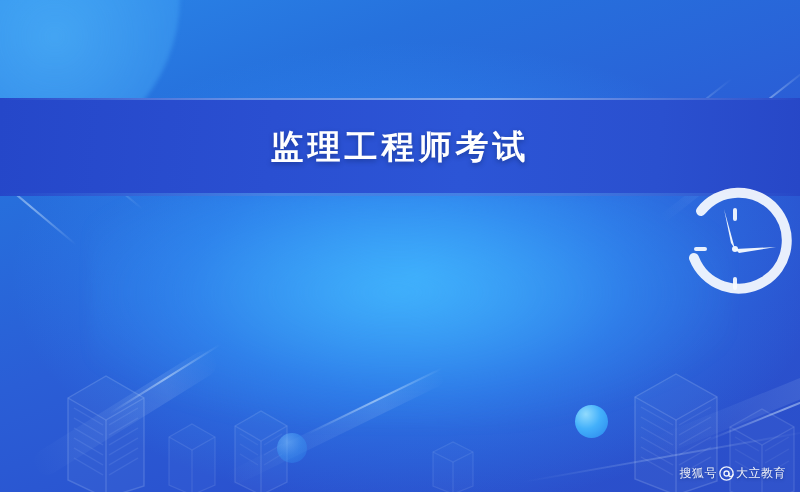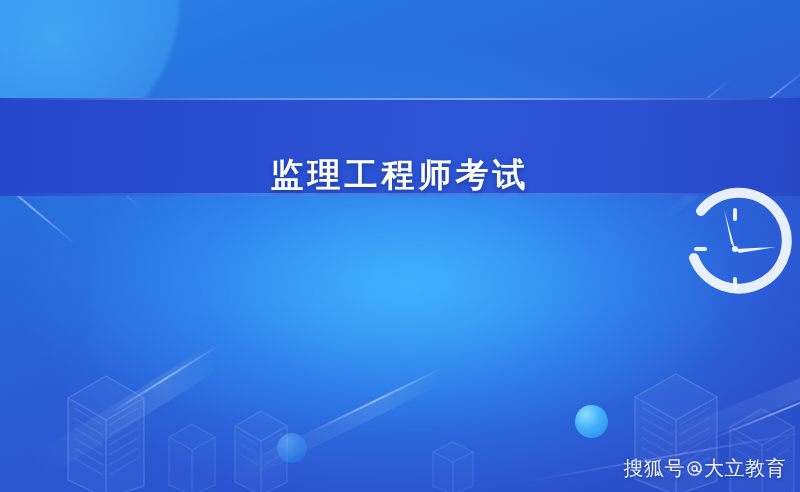--- a/index.html
+++ b/index.html
@@ -109,42 +109,41 @@
     position:absolute;
     left:0; top:98px;
     width:100%; height:98px;
     display:flex; align-items:center; justify-content:center;
     color:#ffffff;
     font-size:33px;
     font-weight:bold;
     letter-spacing:4px;
     text-shadow:0 2px 5px rgba(12,35,95,0.45);
     white-space:nowrap;
-    margin-top:28px;
   }
   .subtitle {
     position:absolute;
     left:0; top:255px;
     width:100%;
     text-align:center;
     color:#ffffff;
     font-size:31px;
     font-weight:bold;
     letter-spacing:1px;
     text-shadow:0 2px 4px rgba(10,45,110,0.55), 0 0 1px rgba(10,45,110,0.9);
     white-space:nowrap;
   }
 
   
   .watermark {
     position:absolute;
     right:14px; bottom:10px;
     display:flex; align-items:center;
     color:rgba(255,255,255,0.92);
-    font-size:20px;
+    font-size:12px;
     letter-spacing:.5px;
     text-shadow:0 1px 3px rgba(10,35,95,0.5);
     white-space:nowrap;
   }
   .wm-mark {
     display:inline-flex; align-items:center; justify-content:center;
     width:17px; height:17px;
     margin:0 1px;
     flex:0 0 auto;
   }

